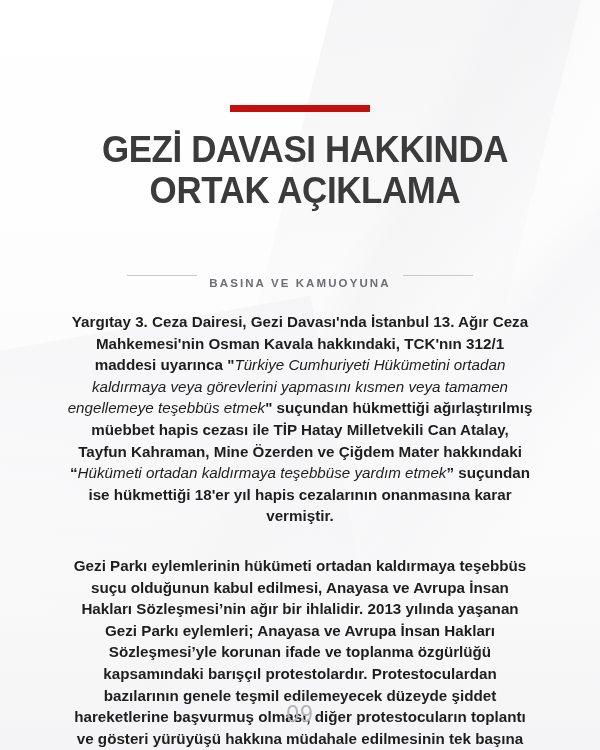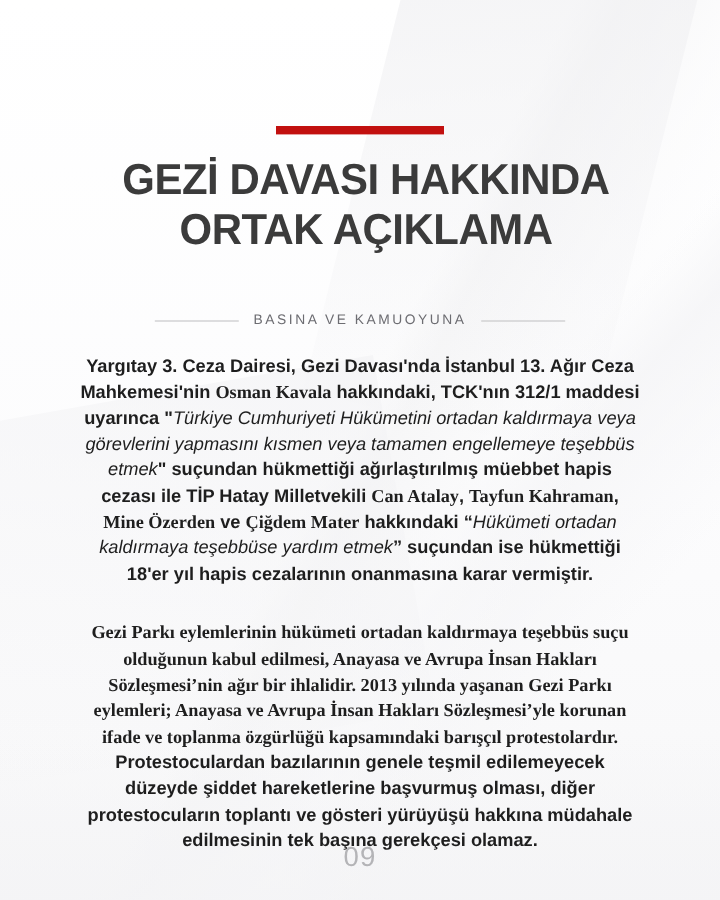--- a/index.html
+++ b/index.html
@@ -88,40 +88,41 @@
   }
   .rule {
     width: 70px;
     height: 1px;
     background: #c9c9cb;
   }
   .subtitle-text {
     font-size: 11.5px;
     letter-spacing: 2.1px;
     color: #6d6d72;
-    font-weight: 400;
+    font-weight: 700;
     white-space: nowrap;
+    margin-top: 16px;
   }
 
   
   .body-wrap {
     margin: 22px auto 0 auto;
     width: 466px;
   }
   .para {
     text-align: center;
     color: #1e1e1e;
     font-size: 15.2px;
     line-height: 21.6px;
     margin: 0;
   }
   .para + .para {
     margin-top: 28px;
   }
-  .b { font-weight: 700; font-family: Liberation Serif, serif; }
+  .b { font-weight: 700; }
   .i { font-style: italic; }
   .n { font-weight: 700; }
 
   
   .page-number {
     position: absolute;
     left: 0;
     right: 0;
     bottom: 22px;
     text-align: center;

